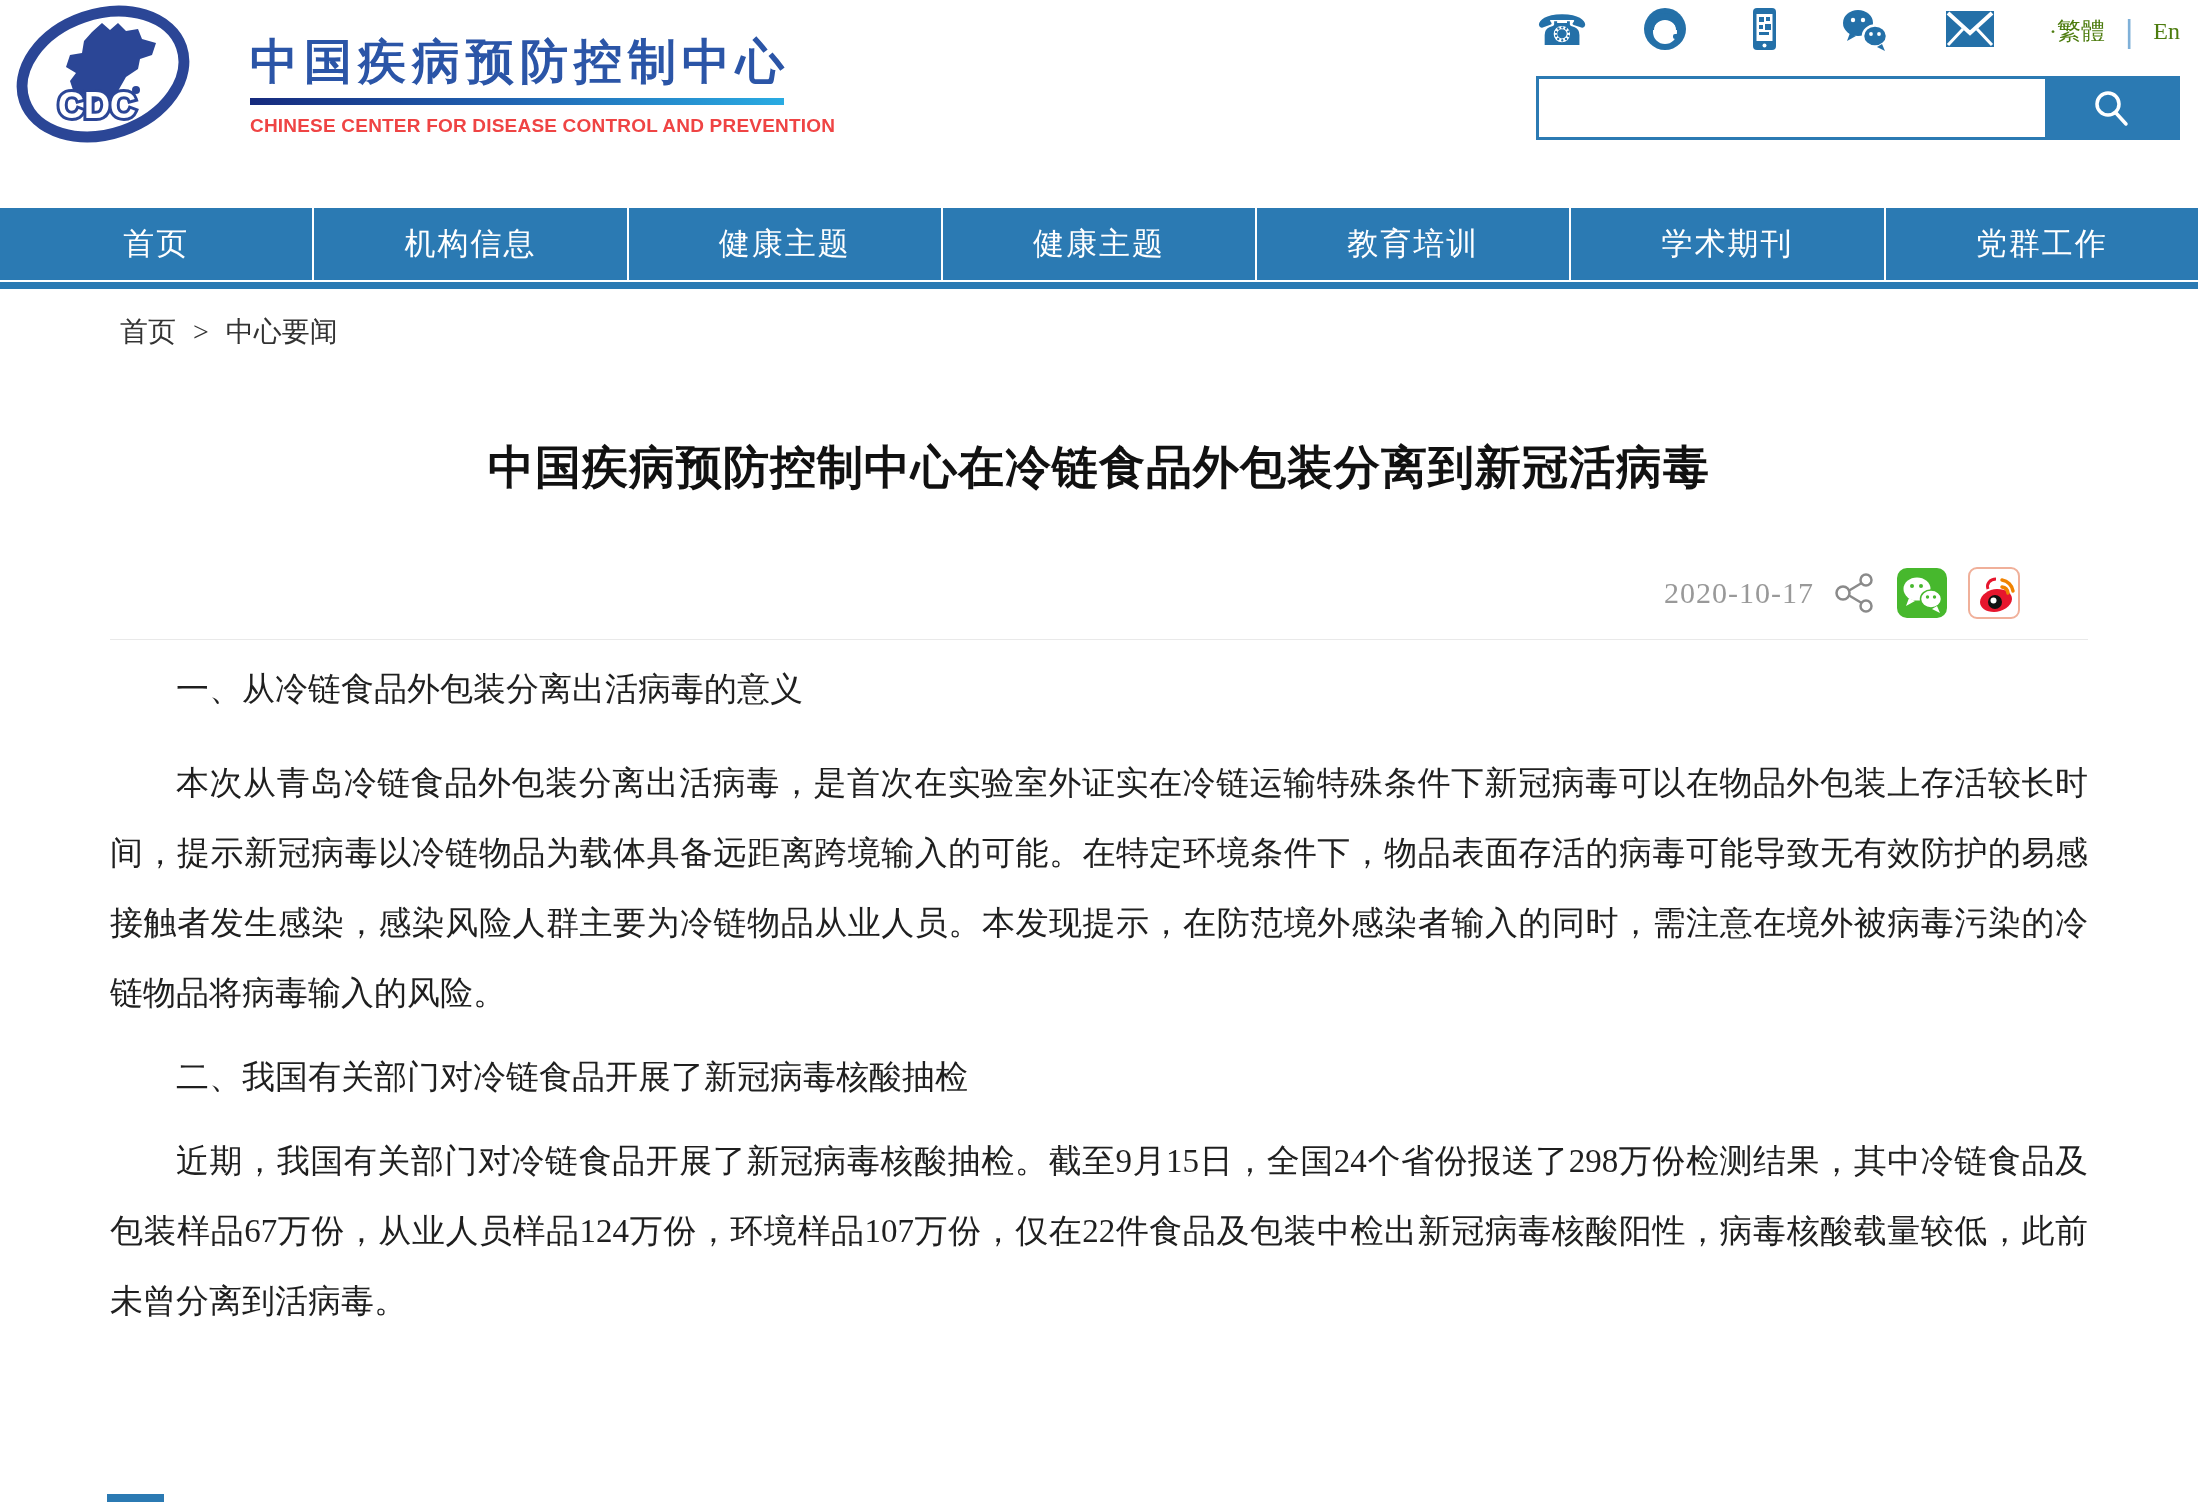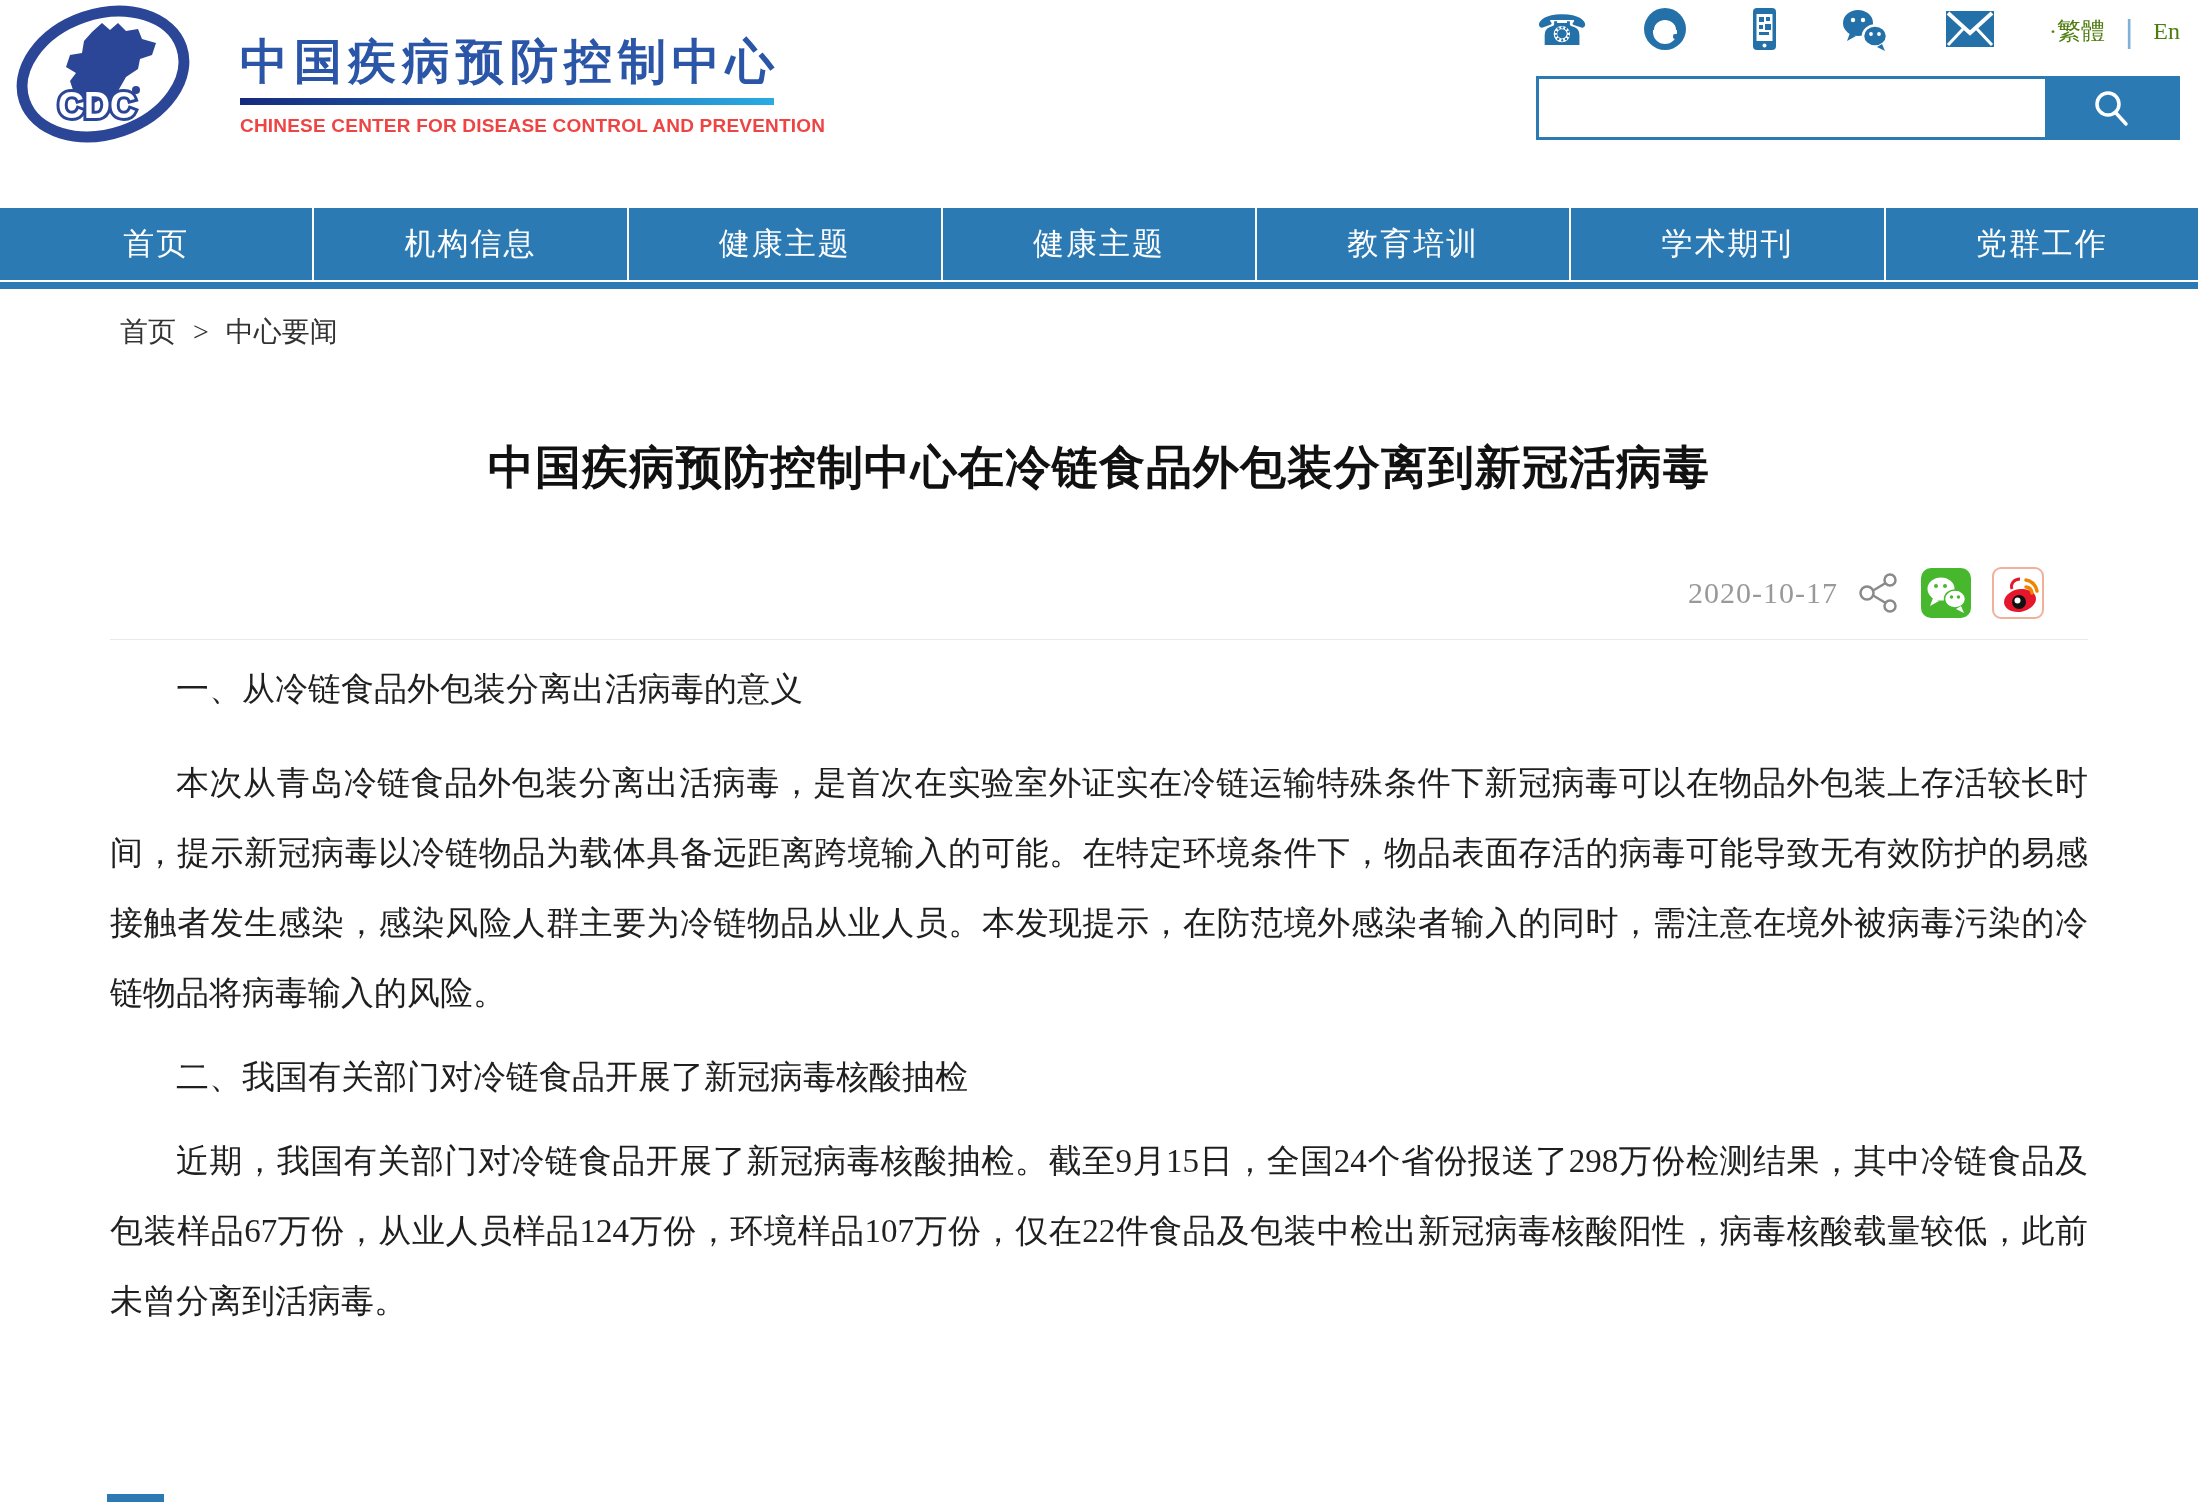--- a/index.html
+++ b/index.html
@@ -5,21 +5,21 @@
   * { box-sizing: border-box; }
   html,body { margin:0; padding:0; }
   body {
     width:2198px; height:1502px; position:relative; background:#fff;
     font-family:"Liberation Serif","DejaVu Serif",serif; color:#1f1f1f; overflow:hidden;
   }
 
   
   .site-header { position:relative; height:208px; background:#fff; }
   .brand { position:absolute; left:12px; top:2px; display:flex; align-items:flex-start;gap:20px; }
-  .brand-text { margin-left:26px; padding-top:34px; }
+  .brand-text { margin-left:36px; padding-top:34px; }
   .site-name-zh {
     font-family:"Liberation Sans","DejaVu Sans",sans-serif; font-weight:bold;
     font-size:48px; color:#2b55a7; letter-spacing:6px; line-height:1.1; white-space:nowrap;
   }
   .brand-rule { height:7px; width:534px; margin:9px 0 10px; background:linear-gradient(90deg,#162a7d 0%,#1f5fae 45%,#29abe2 100%); }
   .site-name-en {
     font-family:"Liberation Sans","DejaVu Sans",sans-serif; font-weight:bold;
     font-size:19px; color:#ef4444; letter-spacing:.2px; white-space:nowrap;
   }
   .header-right { position:absolute; right:18px; top:6px; width:644px; }
@@ -56,21 +56,21 @@
   .breadcrumb { margin:24px 0 0 120px; font-size:28px; color:#333; }
   .breadcrumb a { color:#333; text-decoration:none; }
   .breadcrumb .sep { margin:0 10px; }
 
   
   .article { padding:0 110px; }
   .article-title {
     margin:86px 0 0; text-align:center; font-size:46px; font-weight:bold;
     color:#111; letter-spacing:1px;
   }
-  .meta-row { display:flex; justify-content:flex-end; align-items:center; gap:20px; margin:68px 44px 0 0; }
+  .meta-row { display:flex; justify-content:flex-end; align-items:center; gap:20px; margin:68px 68px 0 0; }
   .article-date { font-size:30px; color:#999; letter-spacing:1px; }
   .badge { display:block; }
   .meta-divider { border:none; border-bottom:1px solid #e9e9e9; margin:20px 0 0; }
 
   .body-p, .body-h {
     font-size:33px; line-height:70px; text-align:justify; text-indent:2em;
     margin:14px 0 0; color:#1f1f1f; font-weight:normal;
   }
   .body-p:first-of-type { margin-top:24px; }
 

